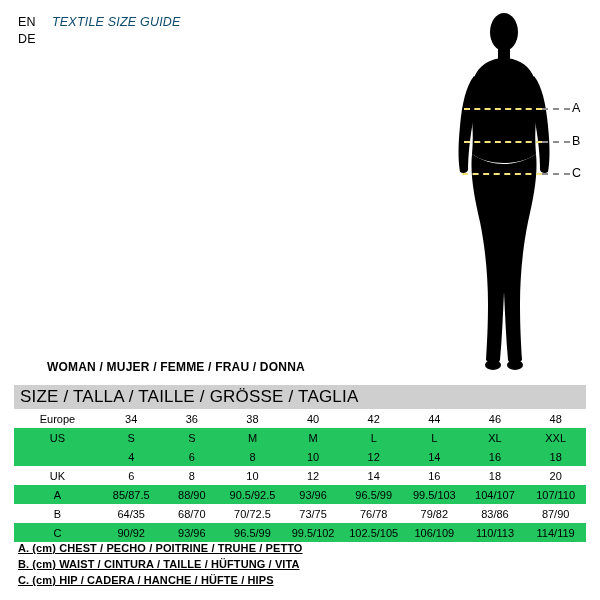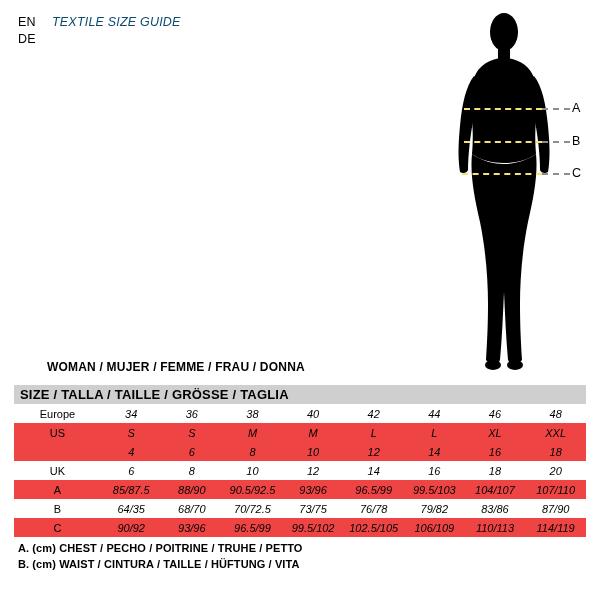--- a/index.html
+++ b/index.html
@@ -88,49 +88,49 @@
     font-size: 11px;
   }
   table.size-table td {
     padding: 2px 0 2px 0;
     height: 15px;
   }
   tr.header-row {
     background: #cfcfcf;
   }
   tr.header-row td {
-    font-weight: bold;
-    font-size: 13px;
+    font-weight: normal;
+    font-size: 17px;
     letter-spacing: 0.2px;
     padding-left: 6px;
     margin-top: 31px;
   }
   tr.shade td {
-    background: #ef4444;
+    background: #22c55e;
   }
   td.rowlabel {
     width: 86px;
     padding-left: 6px;
     text-align: center;
   }
   td.val {
     text-align: center;
     width: 60px;
-    font-style: italic;
   }
 
   
   .legend {
     position: absolute;
     left: 18px;
     top: 540px;
     font-size: 11px;
     font-weight: bold;
     line-height: 16px;
     letter-spacing: 0.1px;
+    text-decoration: underline;
   }
 </style>
 </head>
 <body>
 
 <div class="lang-block">
   <div class="lang-row">
     <span class="lang-code">EN</span>
     <span class="lang-text">TEXTILE SIZE GUIDE</span>
   </div>
@@ -279,13 +279,14 @@
       <td class="val">106/109</td>
       <td class="val">110/113</td>
       <td class="val">114/119</td>
     </tr>
   </tbody>
 </table>
 
 <div class="legend">
   <div>A. (cm) CHEST / PECHO / POITRINE / TRUHE / PETTO</div>
   <div>B. (cm) WAIST / CINTURA / TAILLE / HÜFTUNG / VITA</div>
+  <div>C. (cm) HIP / CADERA / HANCHE / HÜFTE / HIPS</div>
 </div>
 
 </body></html>

